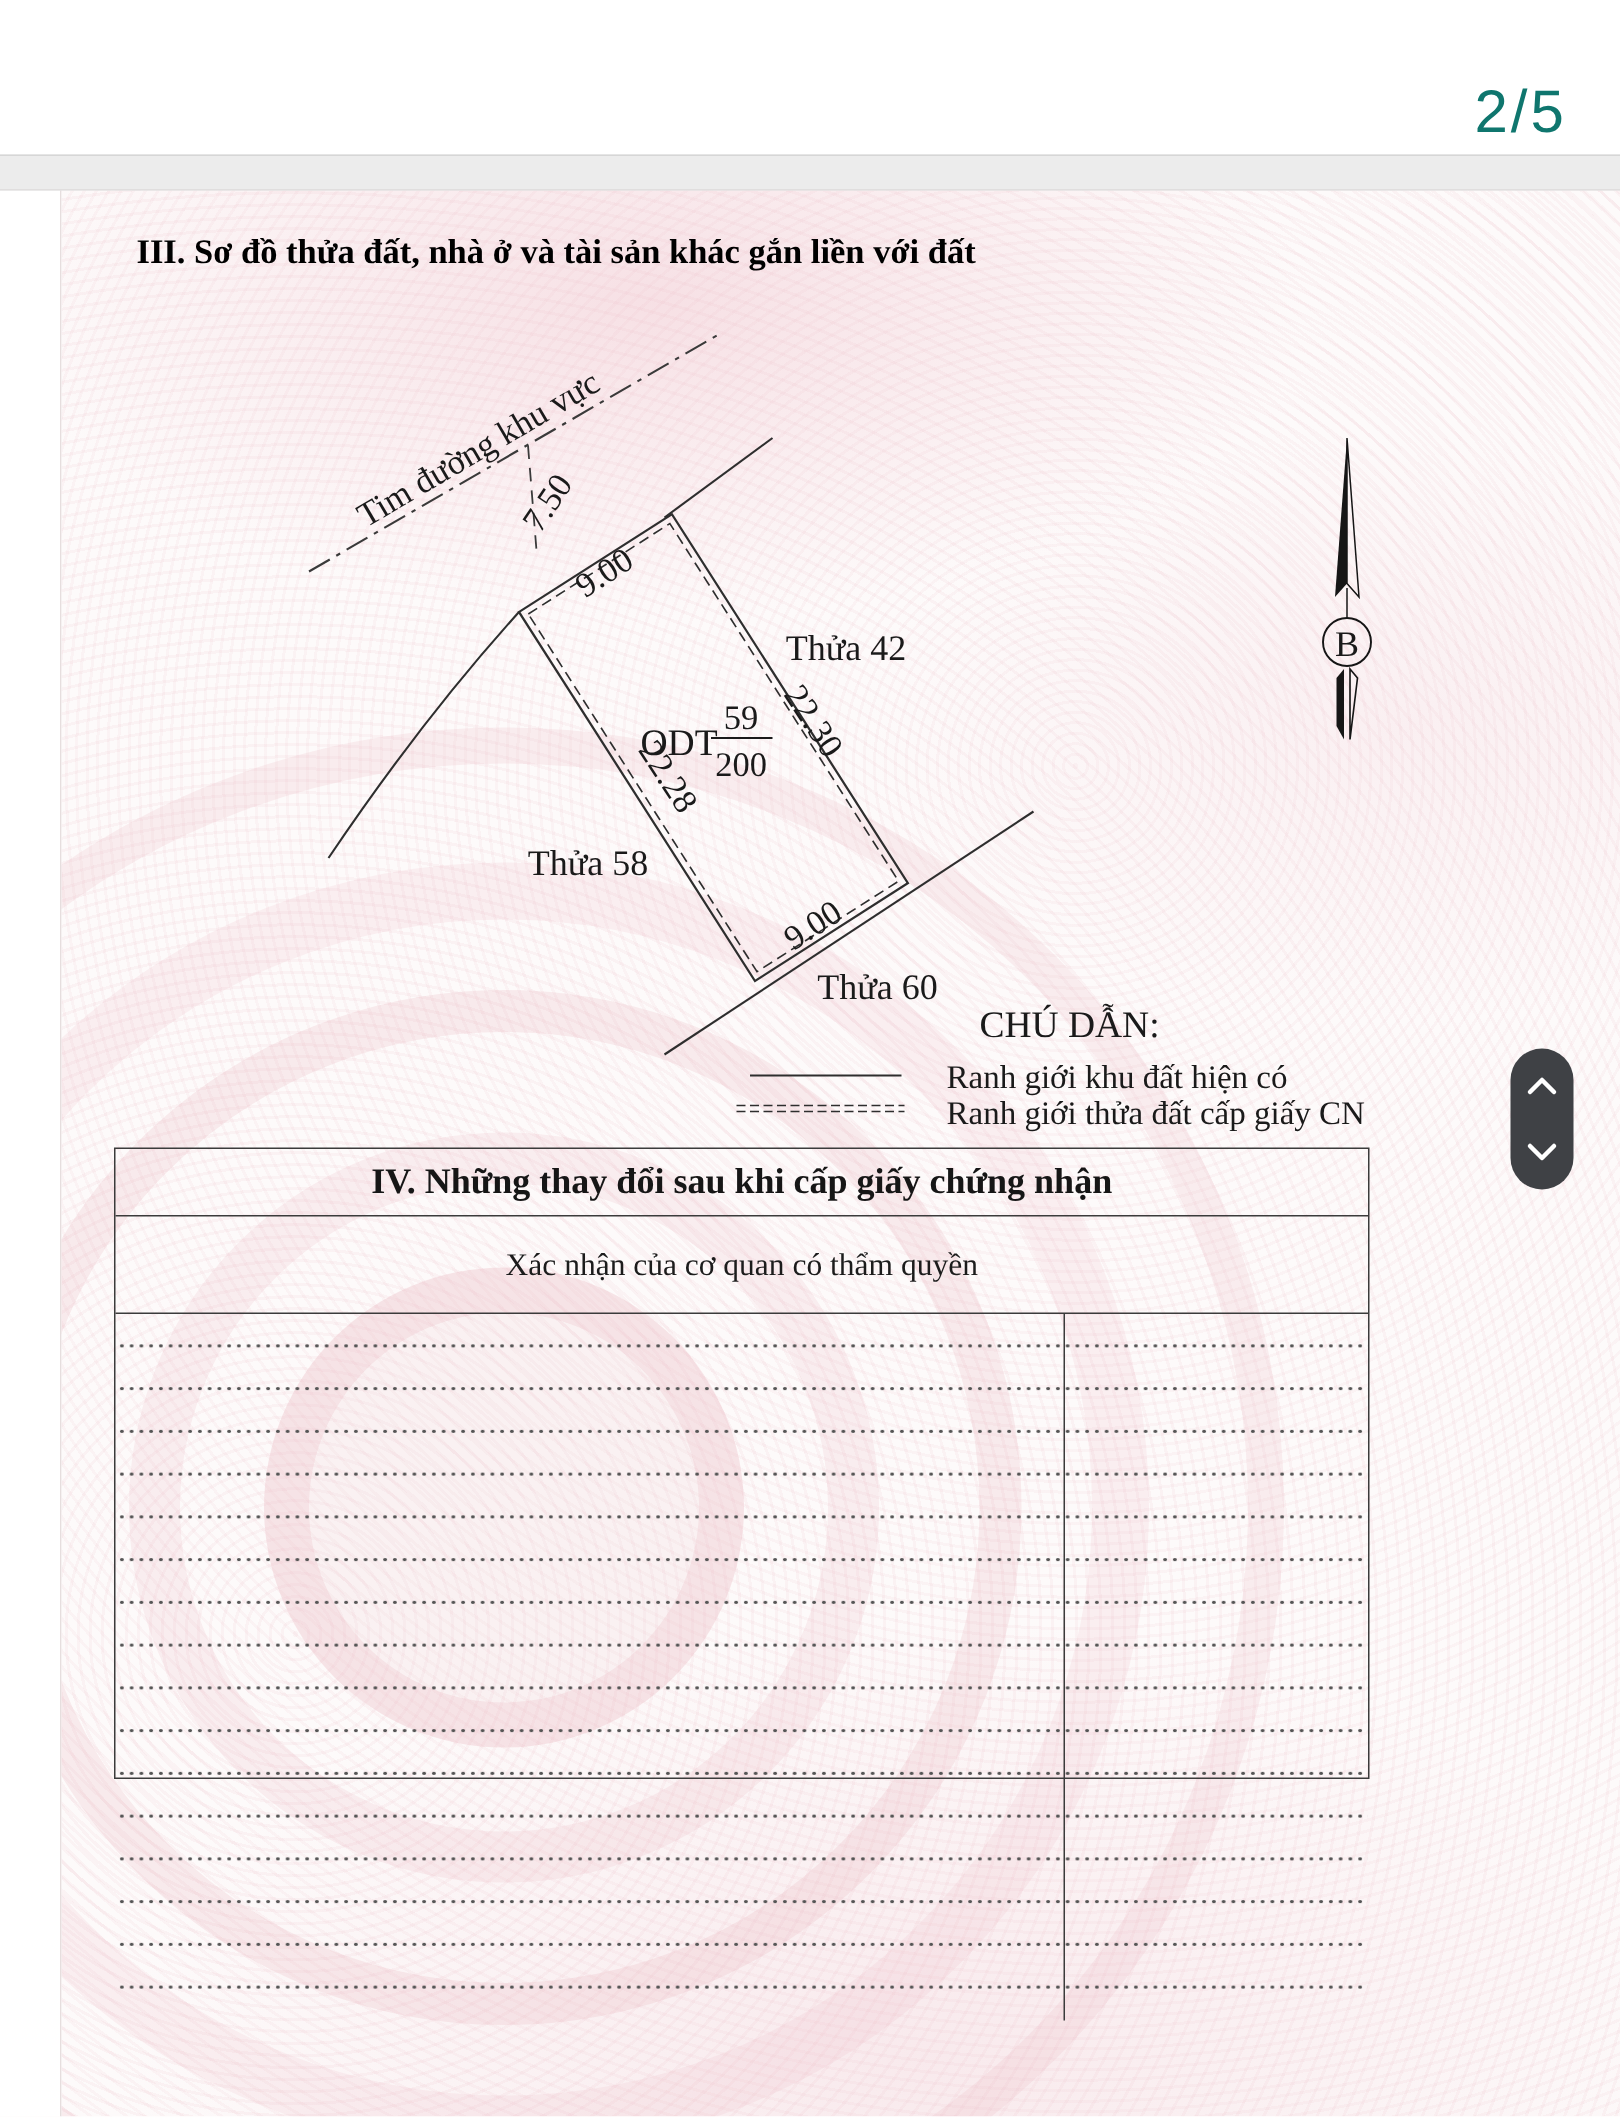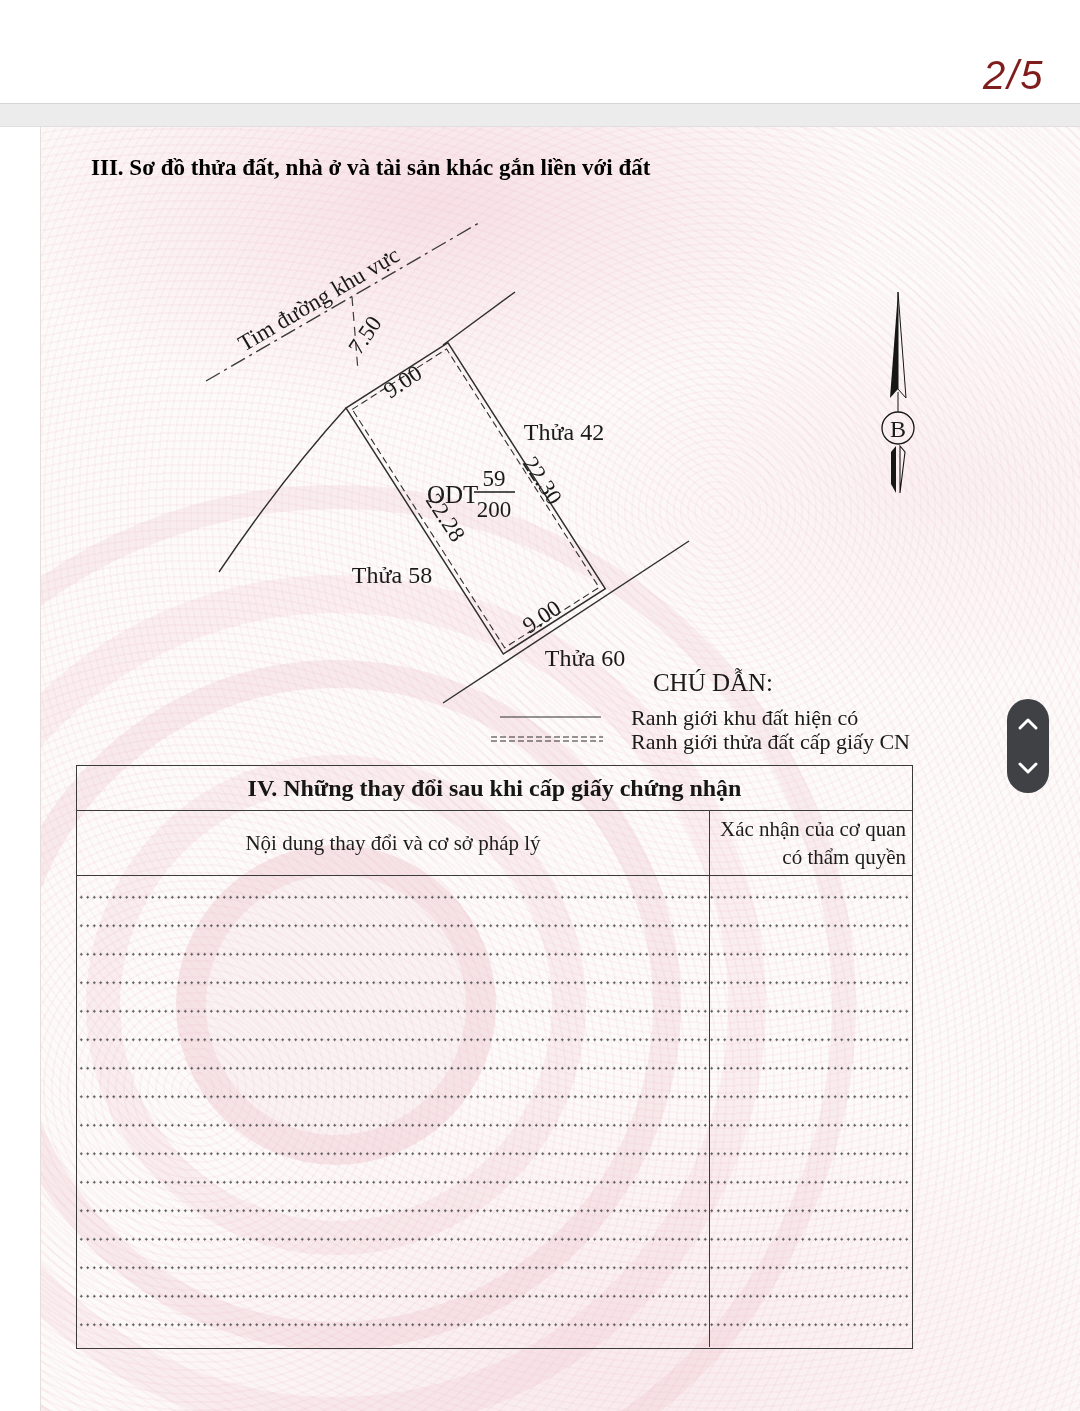--- a/index.html
+++ b/index.html
@@ -6,21 +6,21 @@
   body{
     width:1080px;height:1411px;position:relative;overflow:hidden;
     background:#ffffff;
     font-family:"Liberation Serif","DejaVu Serif",serif;
     color:#1c1c1c;
   }
   
   .page-indicator{
     position:absolute;left:983px;top:53px;
     font-family:"Liberation Sans","DejaVu Sans",sans-serif;
-    font-size:40px;color:#7f1d1d;letter-spacing:2px;z-index:5;font-style:italic;
+    font-size:40px;color:#0f766e;letter-spacing:2px;z-index:5;
   }
   .page-gap{
     position:absolute;left:0;top:103px;width:1080px;height:22px;
     background:#ececec;border-top:1px solid #d6d6d6;border-bottom:1px solid #e0dede;z-index:2;
   }
   .scroll-pill{
     position:absolute;left:1007px;top:699px;width:42px;height:94px;
     background:#3f4145;border-radius:21px;z-index:10;
     display:flex;flex-direction:column;align-items:center;justify-content:space-evenly;
   }
@@ -48,21 +48,21 @@
   .r5{left:-225px;top:360px;width:1040px;height:1040px;border:24px solid rgba(231,170,182,0.16);}
   .content{position:absolute;inset:0;z-index:1;}
   .sec3-title{
     position:absolute;left:50px;top:30px;width:760px;
     font-size:23px;font-weight:bold;color:#000000;
   }
   svg.diagram{position:absolute;left:20px;top:85px;}
   svg.diagram text{fill:#1a1a1a;}
   
   .table4{
-    position:absolute;left:35px;top:640px;width:837px;height:584px;
+    position:absolute;left:35px;top:640px;width:837px;height:421px;
     border:1.6px solid #3b3b3b;box-sizing:border-box;background:transparent;
   }
   .t4-title{
     height:45px;line-height:45px;text-align:center;font-weight:bold;font-size:24px;
     border-bottom:1.6px solid #3b3b3b;box-sizing:border-box;color:#161616;
   }
   .t4-head{display:flex;height:64px;box-sizing:border-box;}
   .t4-h1{
     width:633px;display:flex;align-items:center;justify-content:center;
     font-size:21px;border-right:1.6px solid #3b3b3b;box-sizing:border-box;
@@ -143,21 +143,20 @@
       <line x1="499" y1="717" x2="600" y2="717" stroke="#2e2e2e" stroke-width="1.2"></line>
       <text x="630" y="725" font-size="22">Ranh giới khu đất hiện có</text>
       <line x1="490" y1="737" x2="602" y2="737" stroke="#2e2e2e" stroke-width="1" stroke-dasharray="6 3"></line>
       <line x1="490" y1="741" x2="602" y2="741" stroke="#2e2e2e" stroke-width="1" stroke-dasharray="6 3"></line>
       <text x="630" y="749" font-size="22">Ranh giới thửa đất cấp giấy CN</text>
     </svg>
 
     <div class="table4">
       <div class="t4-title">IV. Những thay đổi sau khi cấp giấy chứng nhận</div>
       <div class="t4-head">
-        <div class="t4-h1">Nội dung thay đổi và cơ sở pháp lý</div>
         <div class="t4-h2">Xác nhận của cơ quan có thẩm quyền</div>
       </div>
       <div class="t4-body">
         <div class="t4-divider"></div>
       </div>
     </div>
   </div>
 </div>
 
 <div class="scroll-pill">

